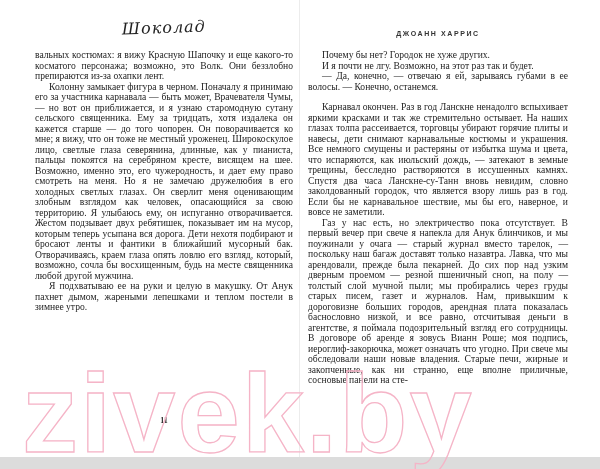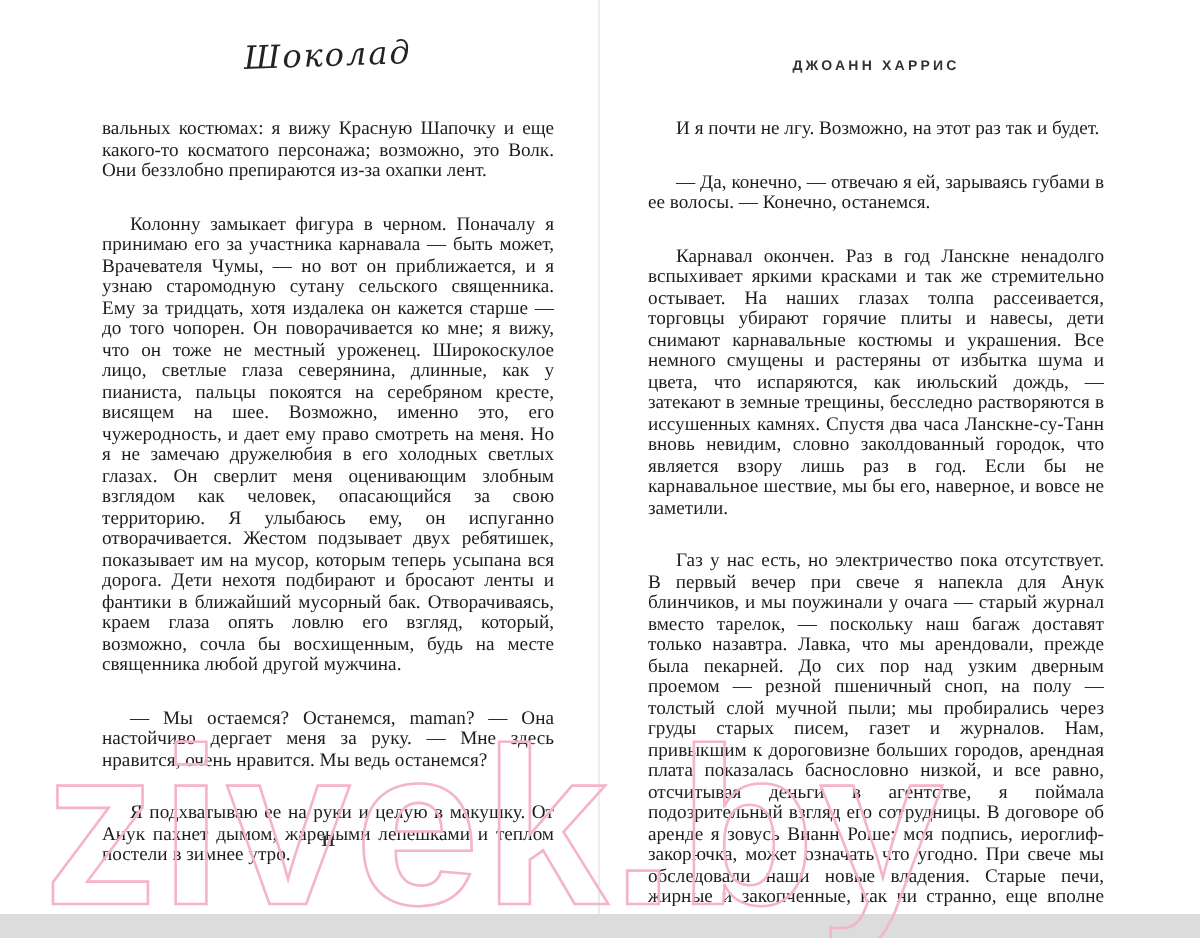--- a/index.html
+++ b/index.html
@@ -57,21 +57,21 @@
     padding-top: 12px;
     box-sizing: border-box;
   }
 
   .body-text {
     margin-top: 6px;
     font-size: 9.6px;
     line-height: 10.5px;
     text-align: justify;
   }
-  .body-text p { margin: 16px; }
+  .body-text p { margin: 0; }
   .body-text p.indent { text-indent: 14px; }
   .body-text p.noindent { text-indent: 0; }
   .body-text p.section-break { margin-top: 10px; }
 
   .page-number {
     position: absolute;
     bottom: 32px;
     font-size: 8px;
     text-align: center;
     color: #2a2a2a;
@@ -109,31 +109,31 @@
 </head>
 <body>
 
 <div class="spread">
 
   <div class="page left">
     <div class="running-head script">Шоколад</div>
     <div class="body-text">
       <p class="noindent">вальных костюмах: я вижу Красную Шапочку и еще какого-то косматого персонажа; возможно, это Волк. Они беззлобно препираются из-за охапки лент.</p>
       <p class="indent">Колонну замыкает фигура в черном. Поначалу я принимаю его за участника карнавала — быть может, Врачевателя Чумы, — но вот он приближается, и я узнаю старомодную сутану сельского священника. Ему за тридцать, хотя издалека он кажется старше — до того чопорен. Он поворачивается ко мне; я вижу, что он тоже не местный уроженец. Широкоскулое лицо, светлые глаза северянина, длинные, как у пианиста, пальцы покоятся на серебряном кресте, висящем на шее. Возможно, именно это, его чужеродность, и дает ему право смотреть на меня. Но я не замечаю дружелюбия в его холодных светлых глазах. Он сверлит меня оценивающим злобным взглядом как человек, опасающийся за свою территорию. Я улыбаюсь ему, он испуганно отворачивается. Жестом подзывает двух ребятишек, показывает им на мусор, которым теперь усыпана вся дорога. Дети нехотя подбирают и бросают ленты и фантики в ближайший мусорный бак. Отворачиваясь, краем глаза опять ловлю его взгляд, который, возможно, сочла бы восхищенным, будь на месте священника любой другой мужчина.</p>
-      <p class="indent">— Мы остаемся? Останемся, maman? — Она настойчиво дергает меня за руку. — Мне здесь нравится, очень нравится. Мы ведь останемся?</p>
       <p class="indent">Я подхватываю ее на руки и целую в макушку. От Анук пахнет дымом, жареными лепешками и теплом постели в зимнее утро.</p>
     </div>
     <div class="page-number">11</div>
   </div>
 
   <div class="gutter-line"></div>
 
   <div class="page right">
     <div class="running-head caps">ДЖОАНН ХАРРИС</div>
     <div class="body-text">
+      <p class="indent">Почему бы нет? Городок не хуже других.</p>
       <p class="indent">И я почти не лгу. Возможно, на этот раз так и будет.</p>
       <p class="indent">— Да, конечно, — отвечаю я ей, зарываясь губами в ее волосы. — Конечно, останемся.</p>
       <p class="indent section-break">Карнавал окончен. Раз в год Ланскне ненадолго вспыхивает яркими красками и так же стремительно остывает. На наших глазах толпа рассеивается, торговцы убирают горячие плиты и навесы, дети снимают карнавальные костюмы и украшения. Все немного смущены и растеряны от избытка шума и цвета, что испаряются, как июльский дождь, — затекают в земные трещины, бесследно растворяются в иссушенных камнях. Спустя два часа Ланскне-су-Танн вновь невидим, словно заколдованный городок, что является взору лишь раз в год. Если бы не карнавальное шествие, мы бы его, наверное, и вовсе не заметили.</p>
       <p class="indent">Газ у нас есть, но электричество пока отсутствует. В первый вечер при свече я напекла для Анук блинчиков, и мы поужинали у очага — старый журнал вместо тарелок, — поскольку наш багаж доставят только назавтра. Лавка, что мы арендовали, прежде была пекарней. До сих пор над узким дверным проемом — резной пшеничный сноп, на полу — толстый слой мучной пыли; мы пробирались через груды старых писем, газет и журналов. Нам, привыкшим к дороговизне больших городов, арендная плата показалась баснословно низкой, и все равно, отсчитывая деньги в агентстве, я поймала подозрительный взгляд его сотрудницы. В договоре об аренде я зовусь Вианн Роше; моя подпись, иероглиф-закорючка, может означать что угодно. При свече мы обследовали наши новые владения. Старые печи, жирные и закопченные, как ни странно, еще вполне приличные, сосновые панели на сте-</p>
     </div>
   </div>
 
   <div class="watermark">zivek.by</div>
 
   <div class="bottom-strip"></div>

